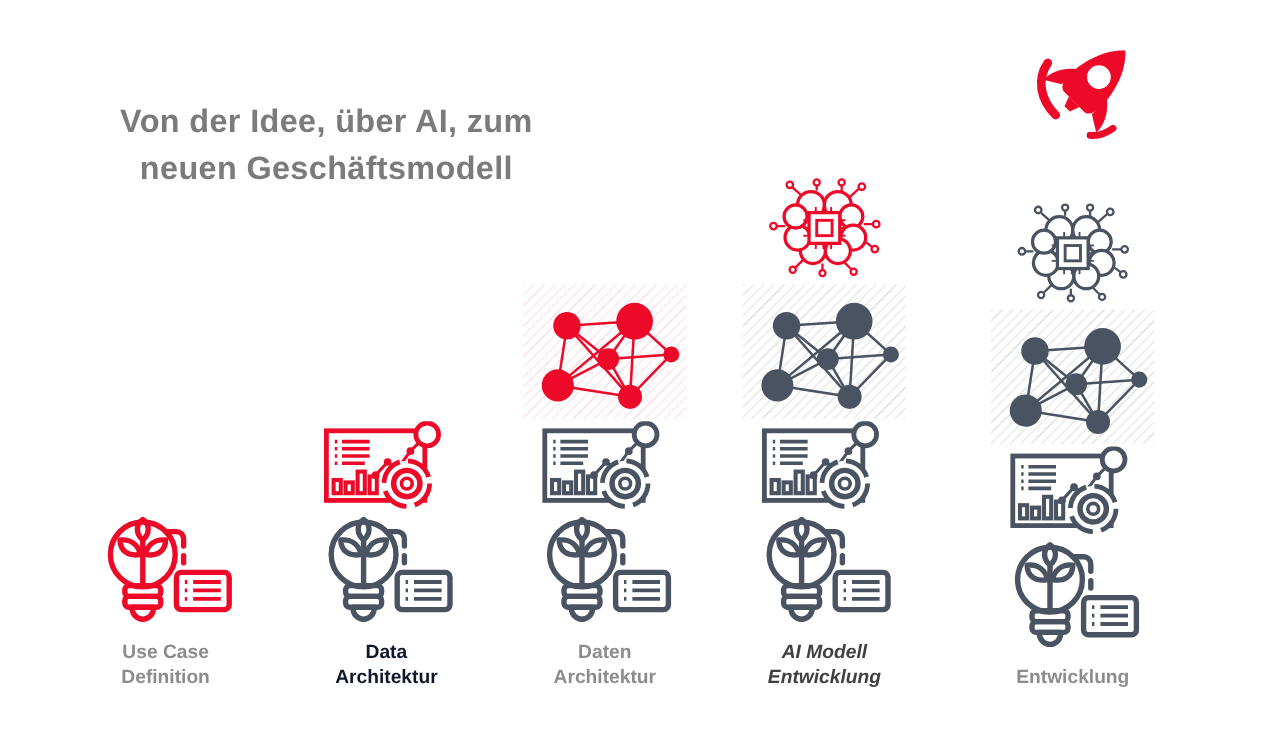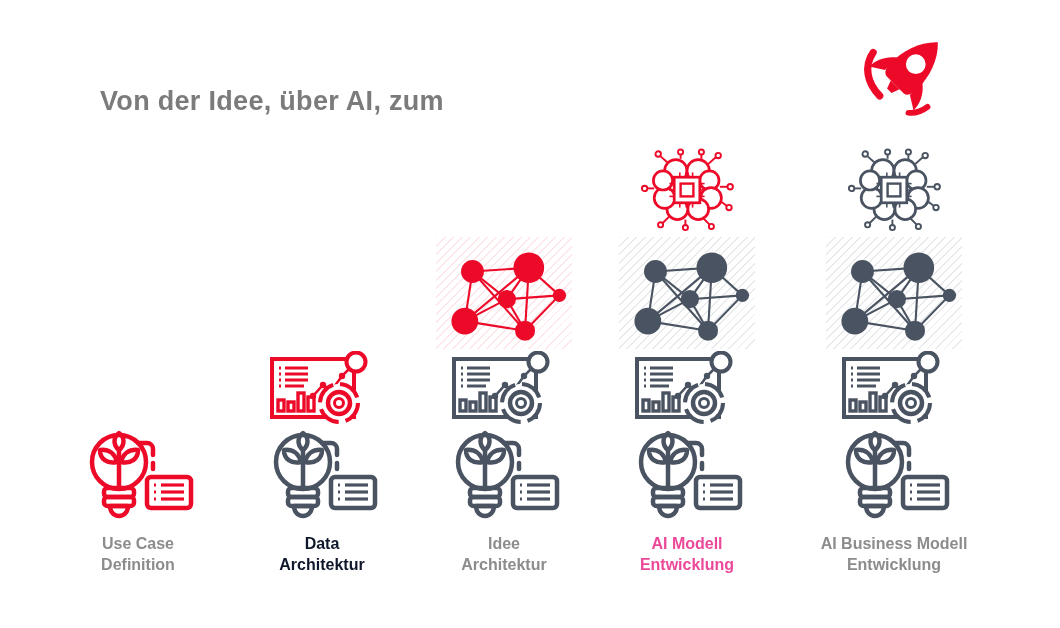--- a/index.html
+++ b/index.html
@@ -39,20 +39,21 @@
     margin-top:12px; font-size:16px; font-weight:bold; color:#8c8c8c;
     text-align:center; line-height:1.32; white-space:nowrap;
   }
 </style>
 </head>
 <body>
 
 <div class="canvas">
   <div class="title" style="color: rgb(123, 123, 123);">
     <div>Von der Idee, über AI, zum</div>
+    <div>neuen Geschäftsmodell</div>
   </div>
 
   <div class="rocket-wrap">
   <svg viewBox="0 0 100 100">
     <g transform="rotate(45 50 50)">
       <path fill="#ed0a29" d="M50 4 C62 15 68 33 68 50 C68 57 66 61 62 62 L38 62 C34 61 32 57 32 50 C32 33 38 15 50 4 Z"></path>
       <circle cx="50" cy="34" r="9.5" fill="#fff"></circle>
       <path fill="#ed0a29" d="M33 42 C24 49 20 58 20 67 L33 59 Z"></path>
       <path fill="#ed0a29" d="M67 42 C76 49 80 58 80 67 L67 59 Z"></path>
       <path fill="#ed0a29" d="M44 62 L56 62 L53 70 L47 70 Z"></path>
@@ -237,21 +238,21 @@
                 <line x1="84" y1="56" x2="107" y2="56"></line>
         <line x1="77" y1="63" x2="79" y2="63"></line>
                 <line x1="84" y1="63" x2="107" y2="63"></line>
         <line x1="77" y1="70" x2="79" y2="70"></line>
                 <line x1="84" y1="70" x2="107" y2="70"></line>
       </g>
     </g>
   </svg>
         </div>
         <div class="stage-label" style="color: rgb(140, 140, 140);">
-          <div>Idee</div>
+          <div>Daten</div>
           <div>Architektur</div>
         </div>
       </div>
       <div class="stage stage-4">
         <div class="icon-cell cell-ai-brain-chip">
   <svg viewBox="0 0 120 104" width="96" height="84">
     <g fill="none" stroke="#ed0a29" stroke-width="2.4">
       <path d="M36 18 L27 10"></path>
               <circle cx="24" cy="7" r="3.4" fill="#fff"></circle>
       <path d="M52 13 V7"></path>
@@ -378,21 +379,21 @@
         <line x1="77" y1="56" x2="79" y2="56"></line>
                 <line x1="84" y1="56" x2="107" y2="56"></line>
         <line x1="77" y1="63" x2="79" y2="63"></line>
                 <line x1="84" y1="63" x2="107" y2="63"></line>
         <line x1="77" y1="70" x2="79" y2="70"></line>
                 <line x1="84" y1="70" x2="107" y2="70"></line>
       </g>
     </g>
   </svg>
         </div>
-        <div class="stage-label" style="color: #ec4899;">
+        <div class="stage-label" style="color: #404040; font-style: italic;">
           <div>AI Modell</div>
           <div>Entwicklung</div>
         </div>
       </div>
       <div class="stage stage-5">
         <div class="icon-cell cell-ai-brain-chip">
   <svg viewBox="0 0 120 104" width="96" height="84">
     <g fill="none" stroke="#4a5361" stroke-width="2.4">
       <path d="M36 18 L27 10"></path>
               <circle cx="24" cy="7" r="3.4" fill="#fff"></circle>
@@ -521,18 +522,17 @@
                 <line x1="84" y1="56" x2="107" y2="56"></line>
         <line x1="77" y1="63" x2="79" y2="63"></line>
                 <line x1="84" y1="63" x2="107" y2="63"></line>
         <line x1="77" y1="70" x2="79" y2="70"></line>
                 <line x1="84" y1="70" x2="107" y2="70"></line>
       </g>
     </g>
   </svg>
         </div>
         <div class="stage-label" style="color: rgb(140, 140, 140);">
-          <div>AI Business Modell</div>
           <div>Entwicklung</div>
         </div>
       </div>
     </div>
 </div>
 
 </body></html>

